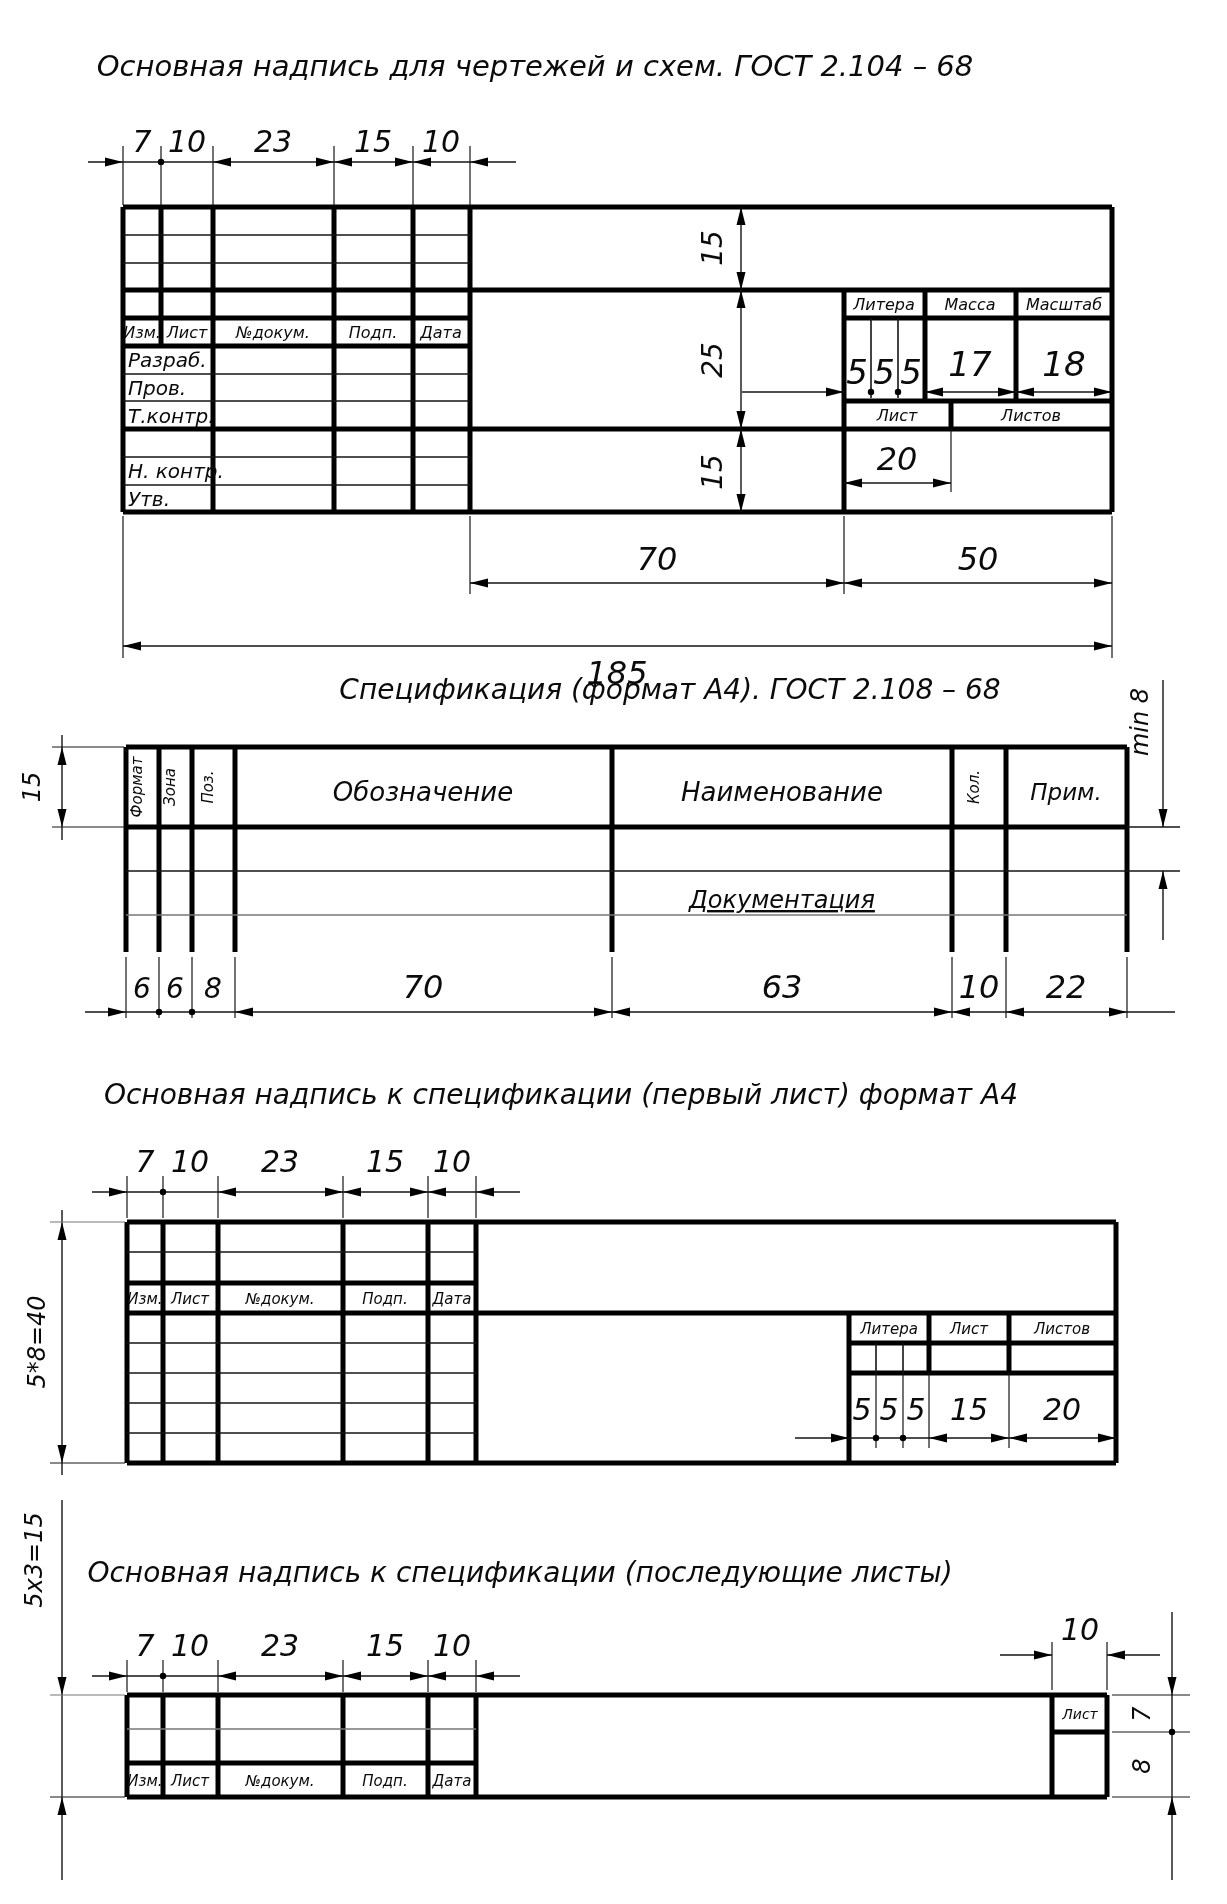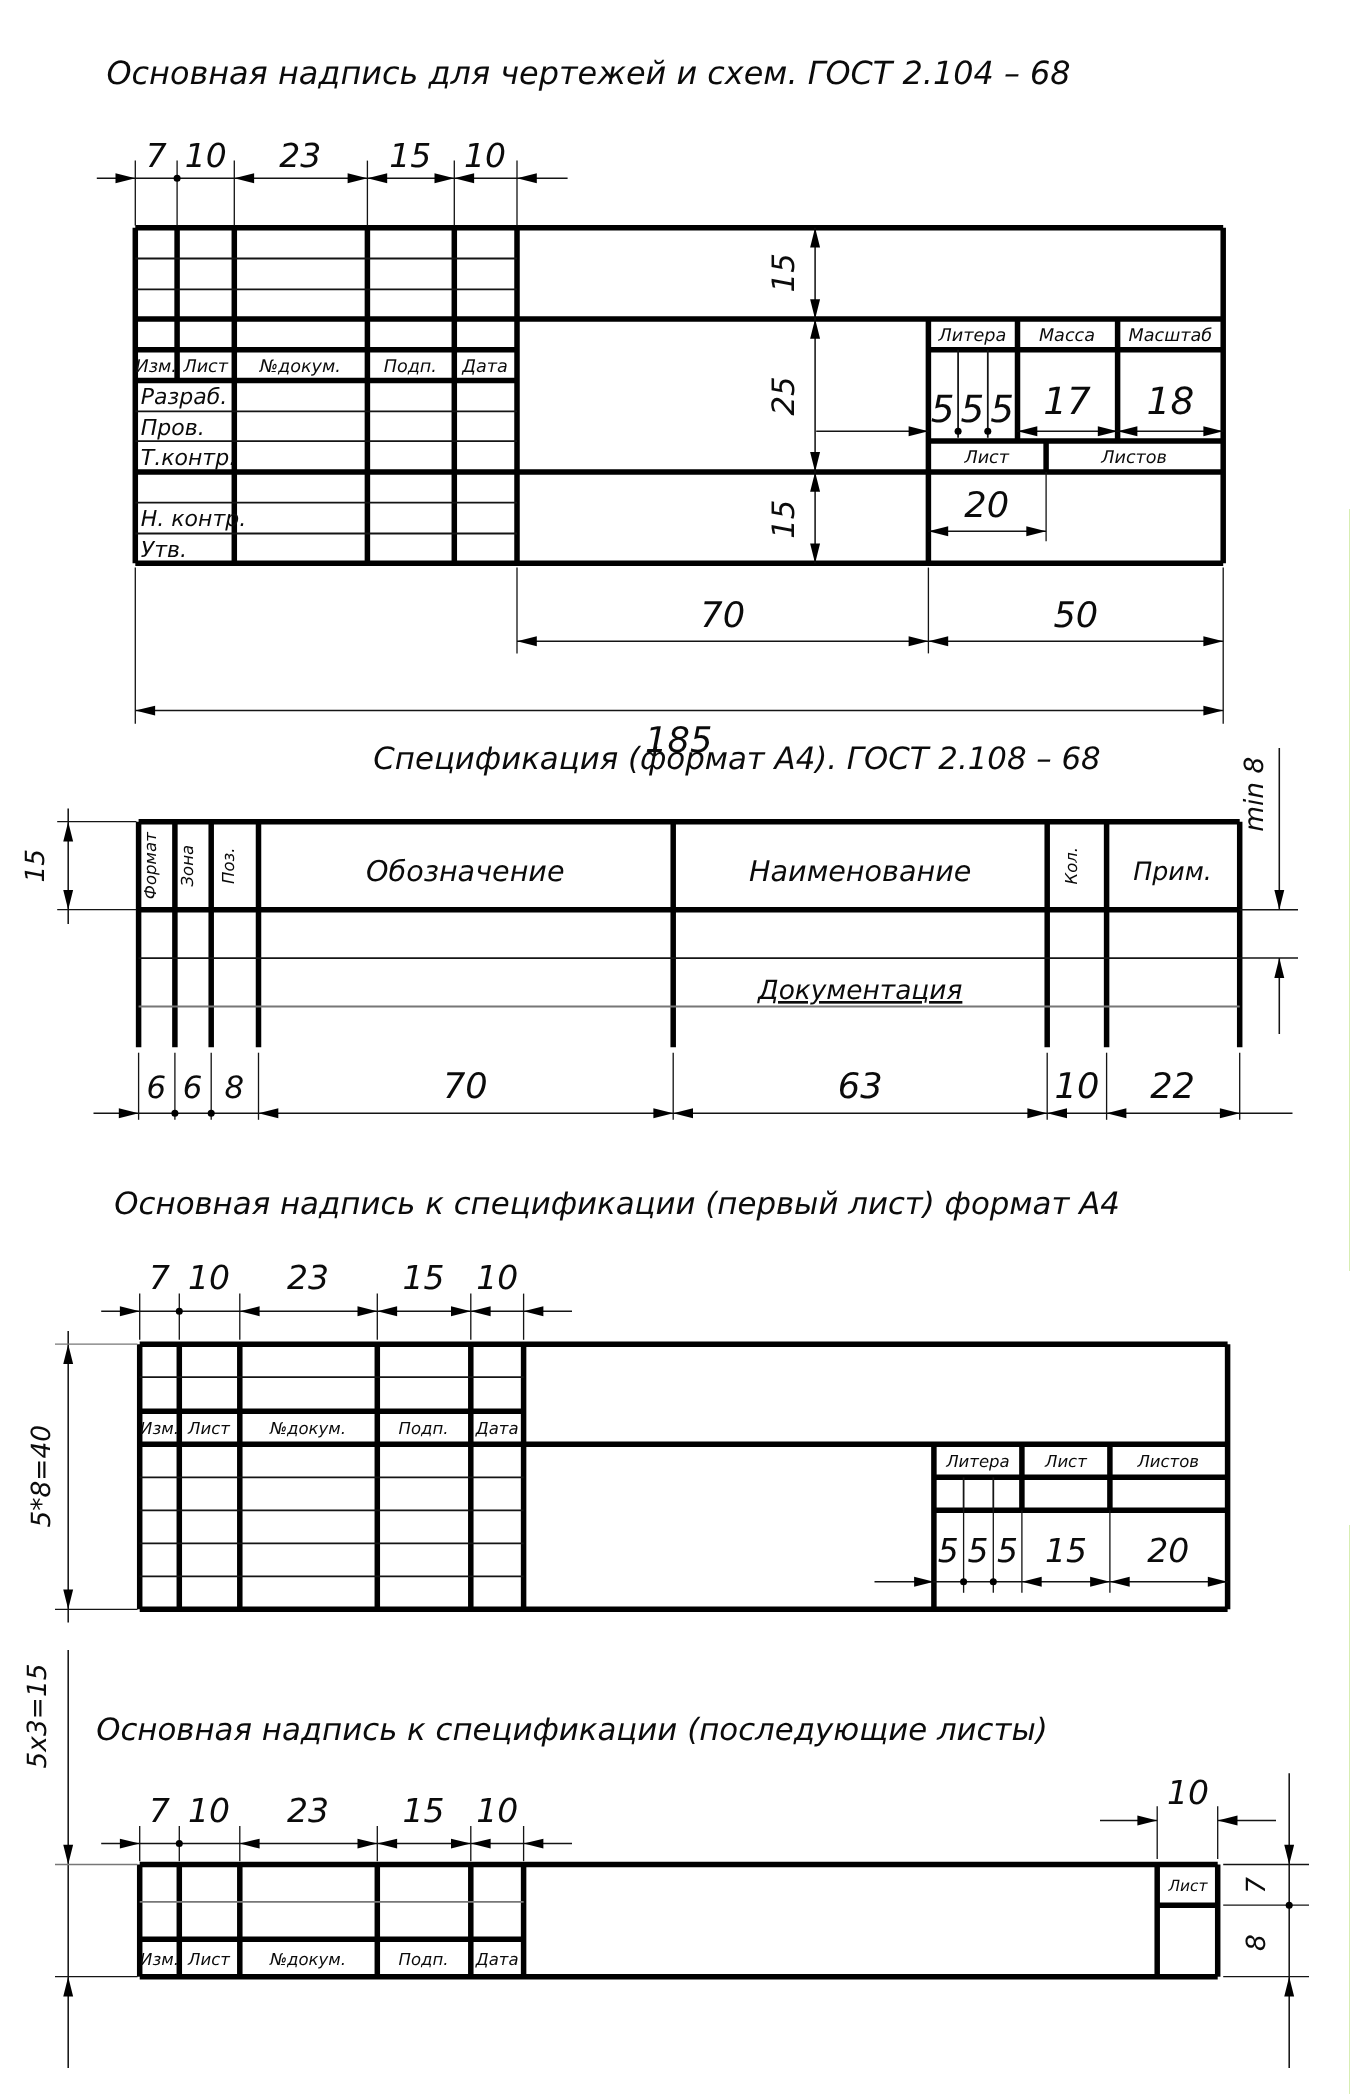--- a/index.html
+++ b/index.html
@@ -1,16 +1,16 @@
 <!DOCTYPE html>
 <html><head>
 <meta charset="utf-8">
 <style>
   html,body{margin:0;padding:0;background:#ffffff;}
-  #wrap{width:1227px;height:1904px;position:relative;background:#84cc16;}
+  #wrap{width:1227px;height:1904px;position:relative;background:#4d7c0f;}
   svg text{font-family:"DejaVu Sans",sans-serif;font-style:italic;fill:#0b0b0b;}
 </style>
 </head>
 <body>
 
 <div id="wrap">
   <svg id="dwg" width="1227" height="1904" viewBox="0 0 1227 1904">
       <g>
         <rect x="0" y="0" width="1227" height="1904" fill="#ffffff"></rect>
       </g>

